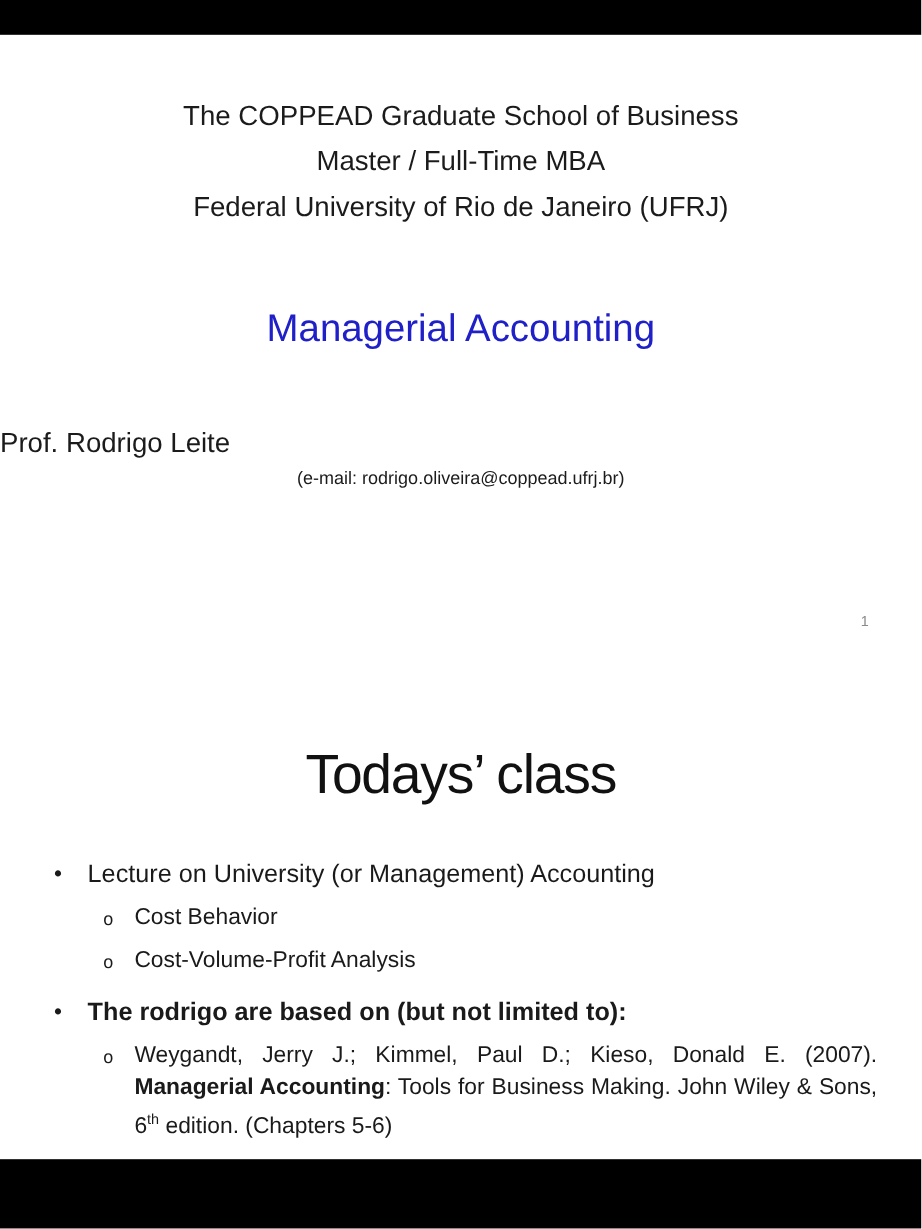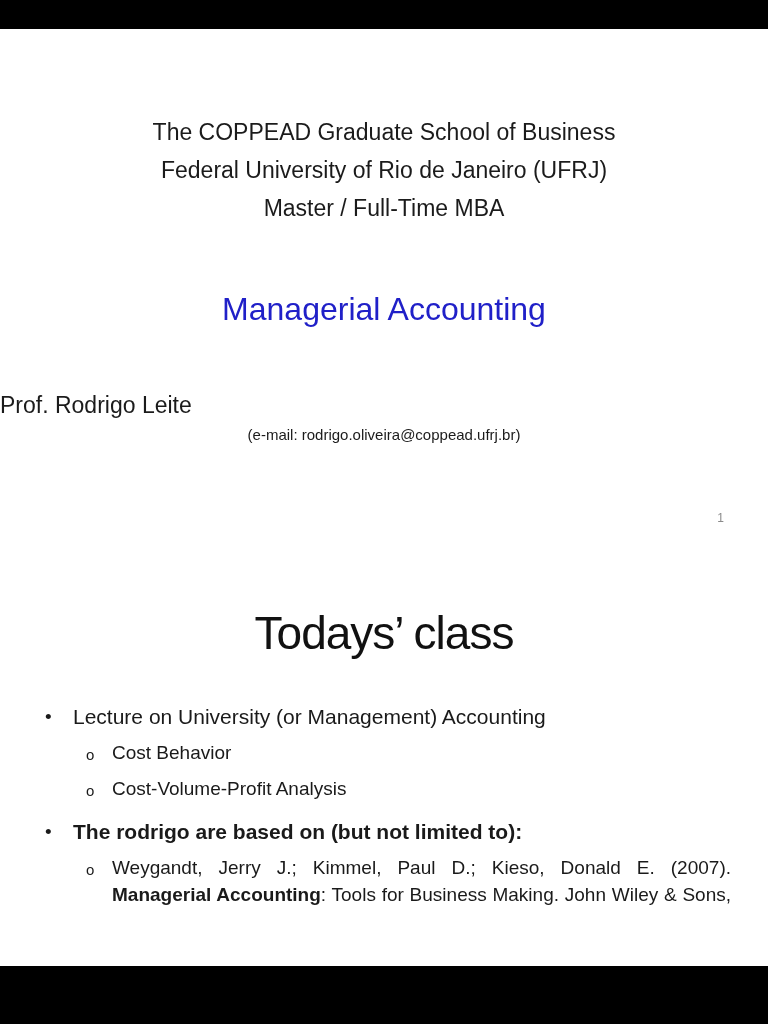--- a/index.html
+++ b/index.html
@@ -18,21 +18,21 @@
   .letterbox {
     position: absolute; left: 0; width: 100%;
     background: #000000;
   }
   .letterbox.top { top: 0; height: 29px; }
   .letterbox.bottom { bottom: 0; height: 58px; }
 
   
   .slide1 { position: absolute; top: 29px; left: 0; right: 0; }
   .header-block {
-    margin-top: 84px;
+    margin-top: 48px;
     text-align: center;
     font-size: 23px;
     line-height: 38px;
     color: #1b1b1b;
   }
   .course-title {
     margin-top: 64px;
     text-align: center;
     font-size: 32px;
     font-weight: 400;
@@ -53,21 +53,21 @@
   .page-number {
     position: absolute;
     top: 511px; right: 44px;
     font-size: 12px;
     color: #8a8a8a;
   }
 
   
   .slide2 { position: absolute; top: 600px; left: 0; right: 0; }
   .slide2-title {
-    margin-top: 6px;
+    margin-top: 18px;
     text-align: center;
     font-size: 46px;
     font-weight: 400;
     letter-spacing: -1px;
     color: #111111;
   }
   .bullets { margin-top: 42px; }
   .row { display: flex; align-items: flex-start; color: #1a1a1a; }
   .row .marker { flex: 0 0 auto; }
   .row .text { flex: 1 1 auto; }
@@ -94,22 +94,22 @@
 </head>
 <body>
 
 <div class="page">
 
   <div class="letterbox top"></div>
 
   <div class="slide1">
     <div class="header-block">
       <div>The COPPEAD Graduate School of Business</div>
+      <div>Master / Full-Time MBA</div>
       <div>Federal University of Rio de Janeiro (UFRJ)</div>
-      <div>Master / Full-Time MBA</div>
     </div>
     <h1 class="course-title">Managerial Accounting</h1>
     <div class="professor">Prof. Rodrigo Leite</div>
     <div class="email">(e-mail: rodrigo.oliveira@coppead.ufrj.br)</div>
   </div>
 
   <div class="page-number">1</div>
 
   <div class="slide2">
     <h2 class="slide2-title">Todays’ class</h2>
@@ -134,20 +134,21 @@
       <div class="row l1 bold-text">
         <span class="marker">•</span>
         <span class="text">The rodrigo are based on (but not limited to):</span>
       </div>
 
       <div class="row l2">
         <span class="marker">o</span>
         <span class="text citation">
           <span class="cline jline"><span>Weygandt, Jerry J.; Kimmel, Paul D.; Kieso, Donald E. (2007).</span></span>
           <span class="cline jline"><b>Managerial Accounting</b><span>: Tools for Business Making. John Wiley &amp; Sons,</span></span>
+          <span class="cline"><span>6</span><sup>th</sup><span> edition. (Chapters 5-6)</span></span>
         </span>
       </div>
 
     </div>
   </div>
 
   <div class="letterbox bottom"></div>
 
 </div>
 

